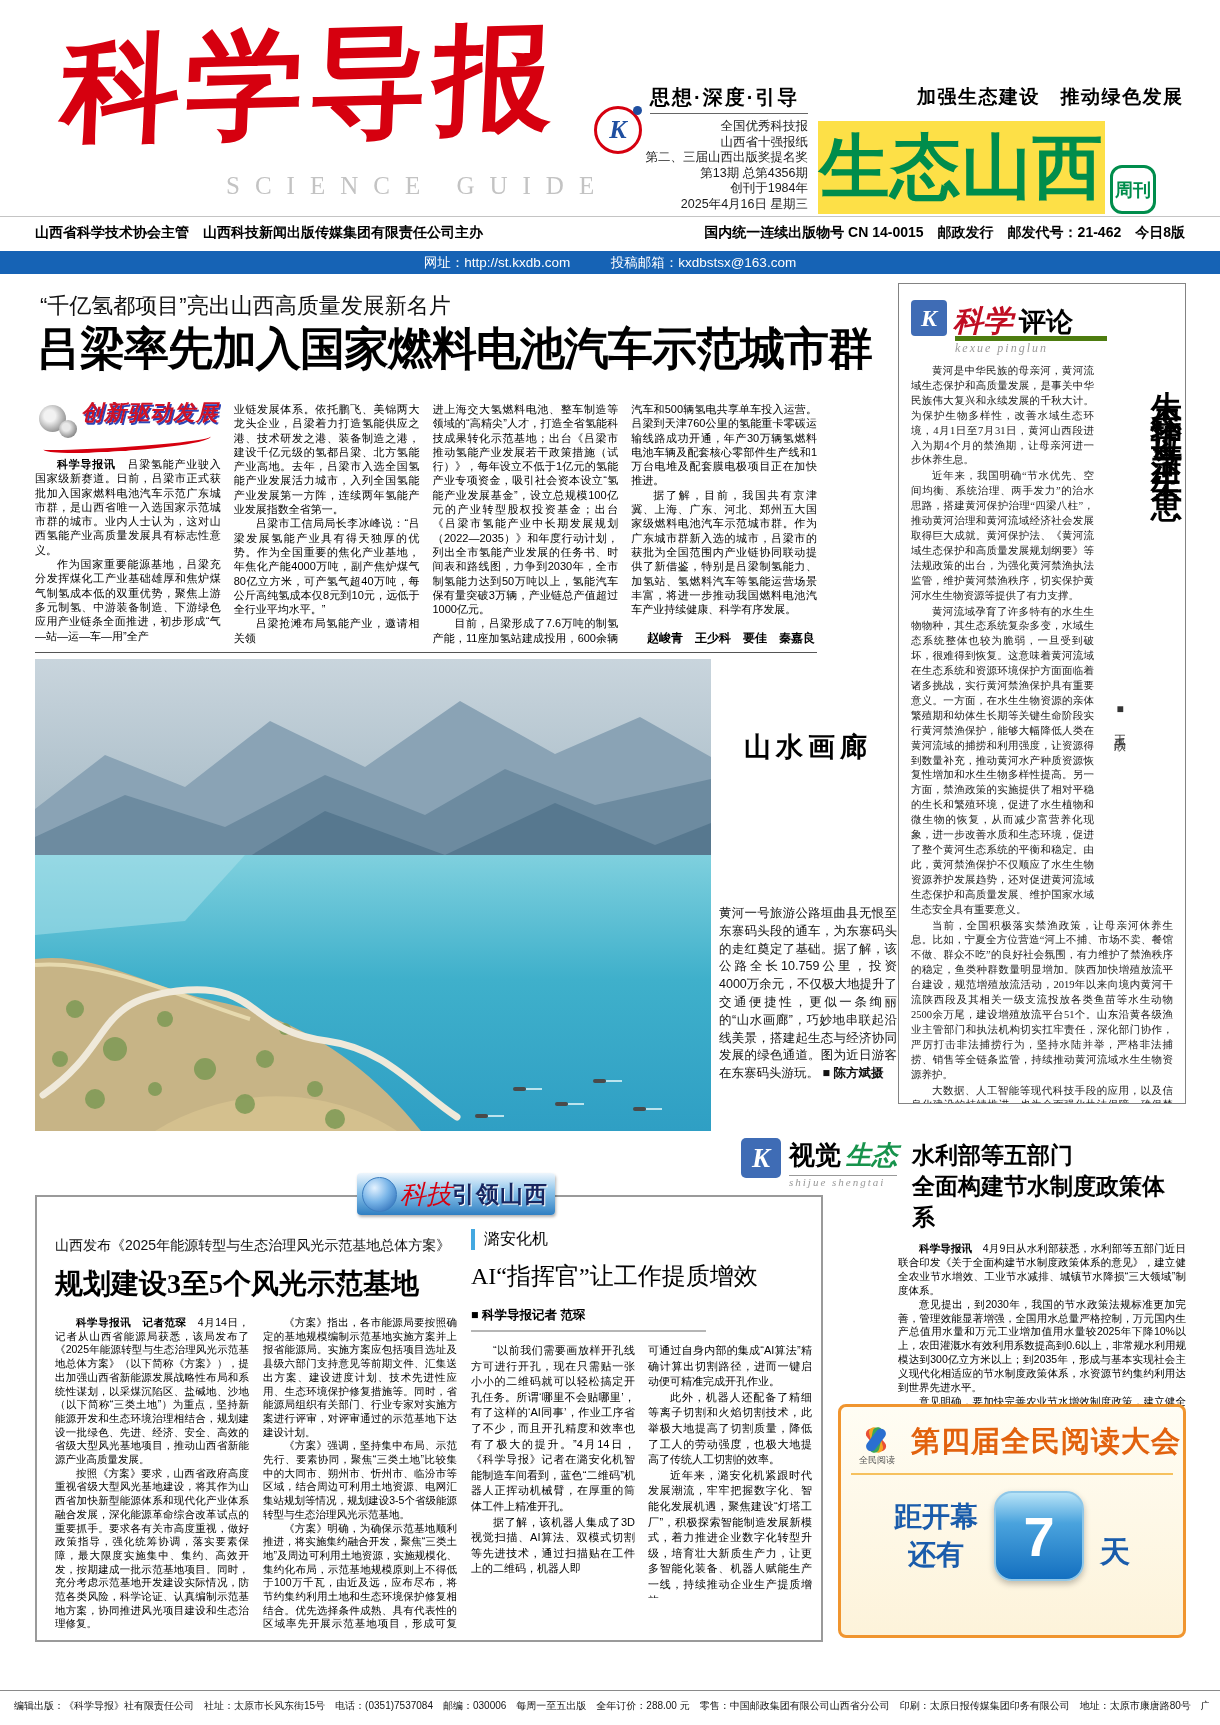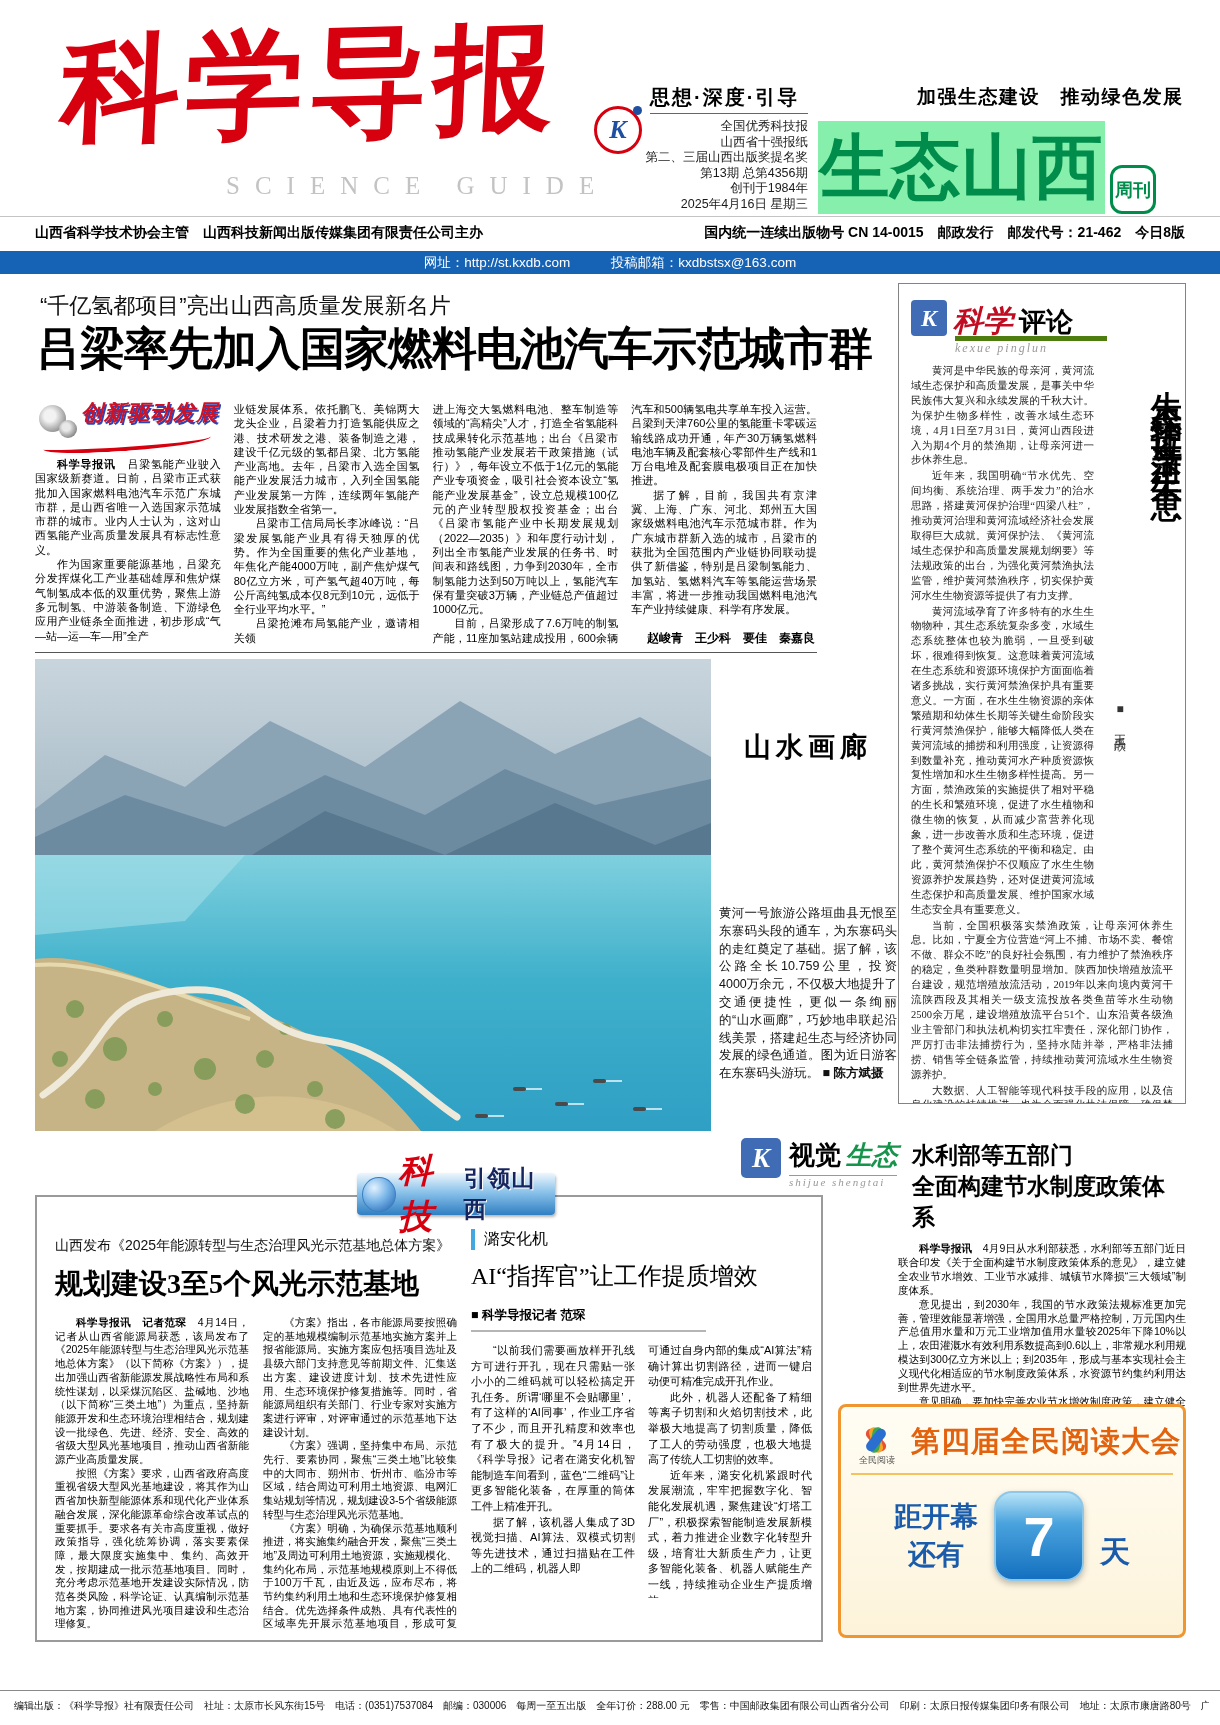--- a/index.html
+++ b/index.html
@@ -15,21 +15,21 @@
               font-weight:900;color:#d6000f;letter-spacing:6px;transform:skewX(-4deg) rotate(-1.5deg);}
   .mast-en{left:226px;top:172px;font-family:"Liberation Serif",serif;font-size:25px;color:#c3c3c3;letter-spacing:15px;}
   .k-logo{left:594px;top:106px;width:42px;height:42px;border:3px solid #d6000f;border-radius:50%;
           display:flex;align-items:center;justify-content:center;background:#fff;}
   .k-logo b{font-family:"Liberation Serif",serif;font-style:italic;font-size:26px;color:#1f4fa0;}
   .k-logo i{position:absolute;right:-3px;top:-3px;width:9px;height:9px;background:#1f4fa0;border-radius:50%;}
   .tagline{left:650px;top:84px;font-size:20px;font-weight:700;letter-spacing:2px;}
   .tag-rule{left:650px;top:113px;width:158px;height:1px;background:#666;}
   .honors{left:530px;top:119px;width:278px;text-align:right;font-size:12.5px;line-height:15.5px;color:#1a1a1a;}
   .slogan{left:893px;top:84px;font-size:19px;font-weight:700;letter-spacing:1.5px;margin-left:24px;}
-  .eco-box{left:818px;top:121px;width:287px;height:93px;background:#86efac;display:flex;align-items:center;justify-content:center;}
+  .eco-box{left:818px;top:121px;width:287px;height:93px;background:#fde047;display:flex;align-items:center;justify-content:center;}
   .eco-box span{font-family:"Liberation Serif",serif;font-size:70px;font-weight:900;color:#008d4c;letter-spacing:1px;}
   .weekly-seal{left:1110px;top:165px;width:46px;height:49px;border:3px solid #008d4c;border-radius:12px;box-sizing:border-box;
                color:#008d4c;font-size:18px;font-weight:800;display:flex;align-items:center;justify-content:center;
                font-family:"Liberation Serif",serif;}
   .rule-a{left:0;top:216px;width:1220px;height:1px;background:#c4c4c4;}
   .pubrow{left:35px;top:224px;width:1150px;display:flex;justify-content:space-between;font-size:14px;font-weight:700;}
   .bluebar{left:0;top:251px;width:1220px;height:23px;background:#1663b5;color:#fff;font-size:13.5px;
            display:flex;align-items:center;justify-content:center;}
 
   
@@ -83,21 +83,21 @@
               font-size:31px;font-weight:800;letter-spacing:9px;color:#000;}
   .cmt-author{position:absolute;top:338px;right:46px;writing-mode:vertical-rl;font-size:12px;color:#333;letter-spacing:3px;}
 
   
   .banner-tech{left:357px;top:1173px;width:198px;height:42px;z-index:5;border-radius:4px;
                background:linear-gradient(180deg,#eef6fd 0%,#8cc3ea 45%,#2f7fc2 100%);
                display:flex;align-items:center;padding-left:5px;box-sizing:border-box;
                box-shadow:1px 2px 3px rgba(0,0,0,.3);}
   .globe{width:33px;height:33px;border-radius:50%;border:1px solid #3d7ec0;
          background:radial-gradient(circle at 35% 30%,#e4f2ff 0%,#79b5e8 45%,#1c5fae 100%);}
-  .bt-red{font-family:"Liberation Serif",serif;font-style:italic;font-weight:700;font-size:34px;color:#d6000f;margin-left:3px;}
+  .bt-red{font-family:"Liberation Serif",serif;font-style:italic;font-weight:400;font-size:26px;color:#d6000f;margin-left:3px;}
   .bt-black{font-size:23px;font-weight:900;color:#17255f;text-shadow:1px 1px 0 #ffffff;letter-spacing:1px;}
   .bottom-box{left:35px;top:1195px;width:788px;height:447px;border:2px solid #9a9a9a;box-sizing:border-box;}
   .plan{position:absolute;left:18px;top:40px;width:402px;}
   .plan-kicker{font-size:14px;color:#111;}
   .plan-headline{margin-top:10px;font-family:"Liberation Serif",serif;font-size:28px;font-weight:900;white-space:nowrap;}
   .plan-cols{margin-top:13px;display:flex;gap:14px;height:315px;overflow:hidden;font-size:10.5px;line-height:13.7px;}
   .plan-cols .col{width:194px;overflow:hidden;text-align:justify;}
   .ai{position:absolute;left:434px;top:32px;width:342px;}
   .ai-kicker{font-size:16px;border-left:4px solid #44a8e0;padding-left:9px;}
   .ai-headline{margin-top:10px;font-family:"Liberation Serif",serif;font-size:24px;font-weight:400;white-space:nowrap;}
@@ -309,21 +309,21 @@
 
         </div>
       </div>
     </div>
     <div class="ai">
       <div class="ai-kicker">潞安化机</div>
       <div class="ai-headline">AI“指挥官”让工作提质增效</div>
       <div class="ai-byline">■ 科学导报记者 范琛</div>
       <div class="ai-cols">
         <div class="col">
-          <p>“以前我们需要画放样开孔线方可进行开孔，现在只需贴一张小小的二维码就可以轻松搞定开孔任务。所谓‘哪里不会贴哪里’，有了这样的‘AI同事’，作业工序省了不少，而且开孔精度和效率也有了极大的提升。”4月14日，《科学导报》记者在潞安化机智能制造车间看到，蓝色“二维码”让更多智能化装备，在厚重的筒体工件上精准开孔。</p>
+          <p>“以前我们需要画放样开孔线方可进行开孔，现在只需贴一张小小的二维码就可以轻松搞定开孔任务。所谓‘哪里不会贴哪里’，有了这样的‘AI同事’，作业工序省了不少，而且开孔精度和效率也有了极大的提升。”4月14日，《科学导报》记者在潞安化机智能制造车间看到，蓝色“二维码”机器人正挥动机械臂，在厚重的筒体工件上精准开孔。</p>
           <p>据了解，该机器人集成了3D视觉扫描、AI算法、双模式切割等先进技术，通过扫描贴在工件上的二维码，机器人即</p>
         </div>
         <div class="col">
           <p class="noind">可通过自身内部的集成“AI算法”精确计算出切割路径，进而一键启动便可精准完成开孔作业。</p>
           <p>此外，机器人还配备了精细等离子切割和火焰切割技术，此举极大地提高了切割质量，降低了工人的劳动强度，也极大地提高了传统人工切割的效率。</p>
           <p>近年来，潞安化机紧跟时代发展潮流，牢牢把握数字化、智能化发展机遇，聚焦建设“灯塔工厂”，积极探索智能制造发展新模式，着力推进企业数字化转型升级，培育壮大新质生产力，让更多智能化装备、机器人赋能生产一线，持续推动企业生产提质增效。</p>
         </div>
       </div>
     </div>
   </div>

